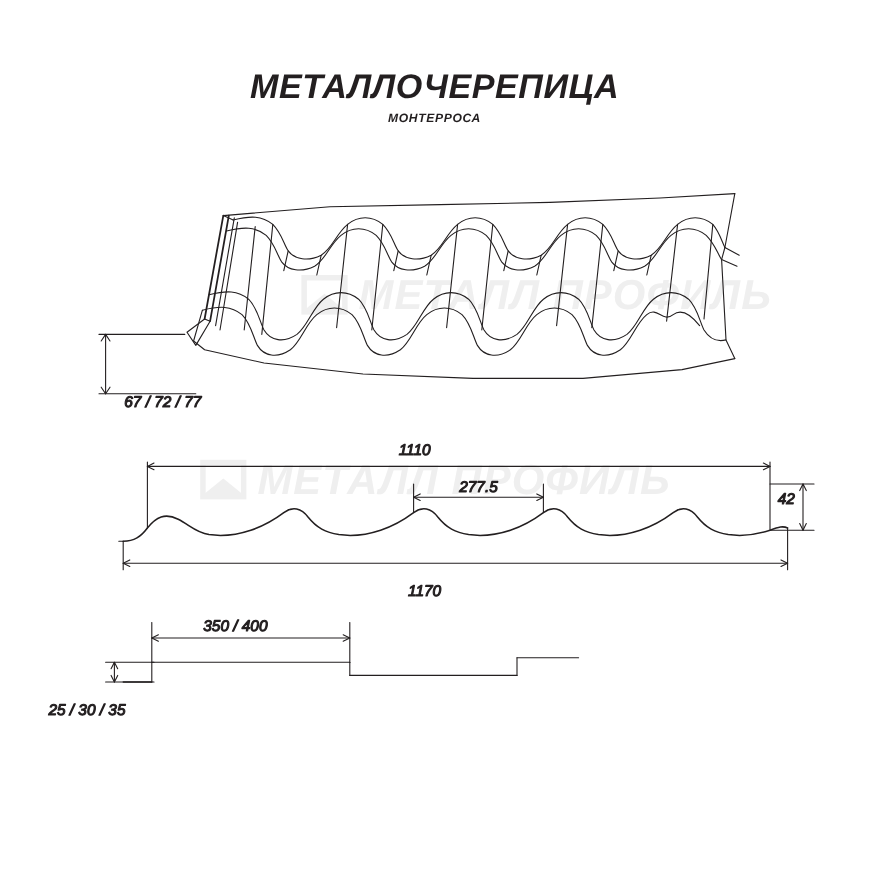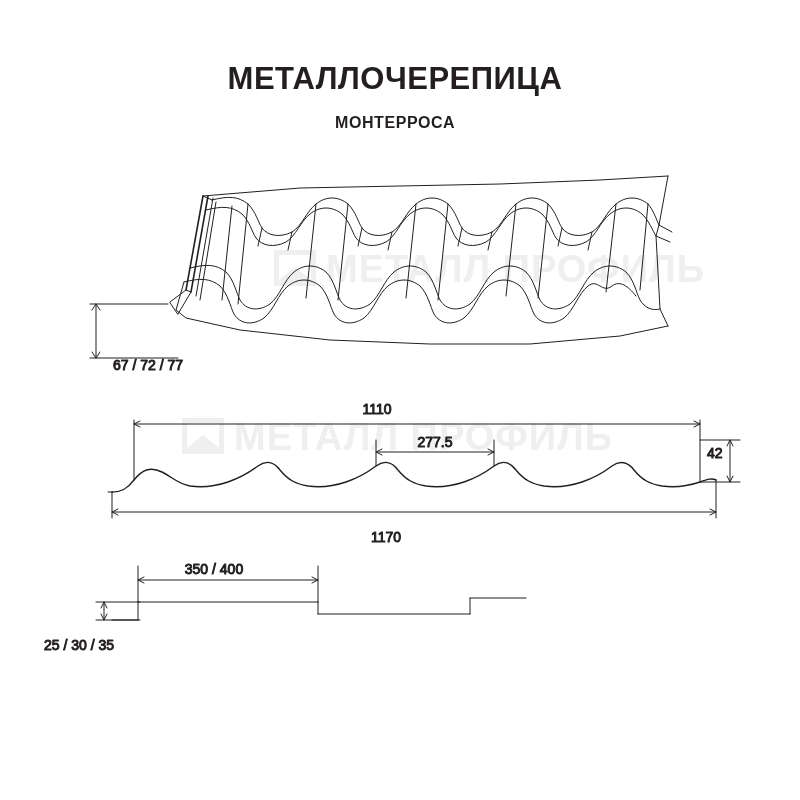--- a/index.html
+++ b/index.html
@@ -12,42 +12,43 @@
     height: 800px;
     font-family: "Liberation Sans", sans-serif;
     color: #231f20;
     position: relative;
     overflow: hidden;
   }
   #page {
     position: relative;
     width: 800px;
     height: 800px;
+    font-style: italic;
   }
   .title-block {
     position: absolute;
     top: 62px;
     left: 0;
     width: 800px;
     text-align: center;
     padding-right: 10px;
     box-sizing: border-box;
   }
   .title-main {
     font-size: 31px;
     font-weight: bold;
     letter-spacing: 0.5px;
     line-height: 1.1;
     color: #231f20;
   }
   .title-sub {
-    font-size: 16px;
+    font-size: 11px;
     font-weight: bold;
     letter-spacing: 0.6px;
-    margin-top: 18px;
+    margin-top: 6px;
     color: #231f20;
   }
   
   .watermark {
     position: absolute;
     left: 186px;
     top: 236px;
     width: 530px;
     height: 240px;
     pointer-events: none;

